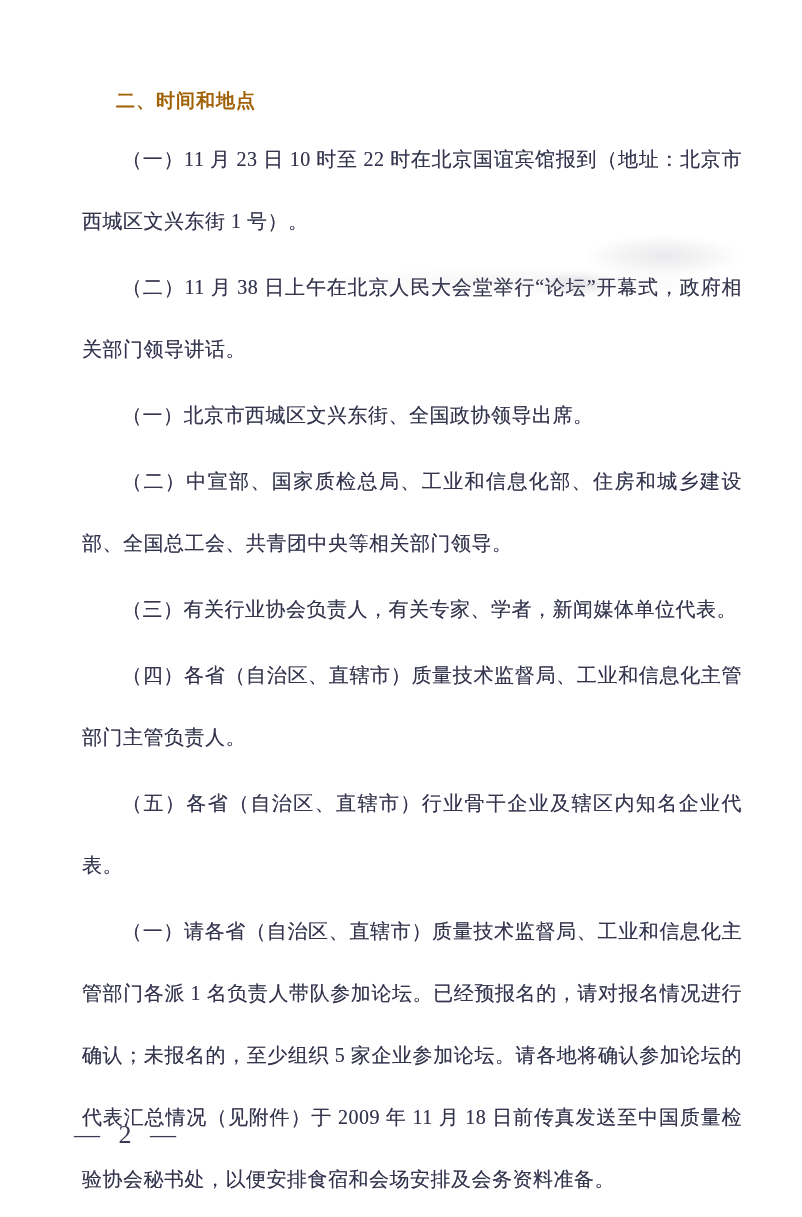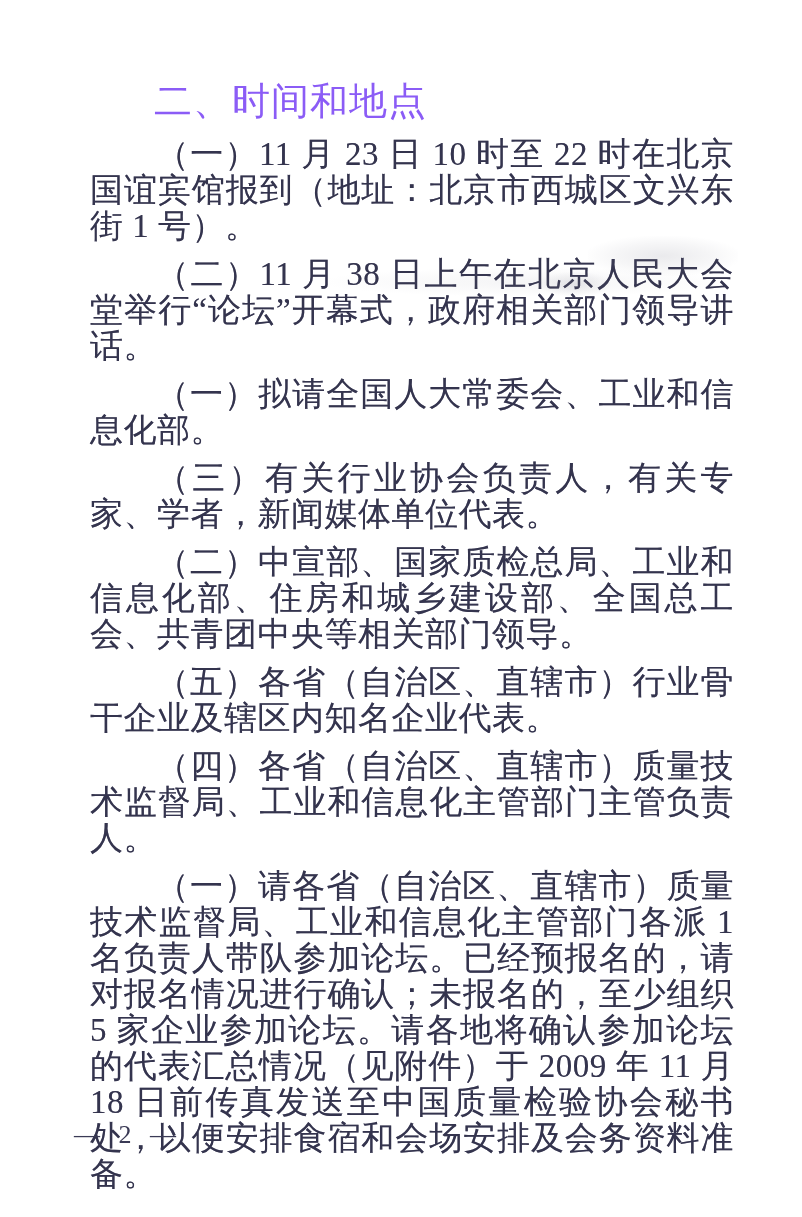--- a/index.html
+++ b/index.html
@@ -16,40 +16,40 @@
     font-family: "Liberation Serif", serif;
   }
   .content {
     position: absolute;
     top: 79px;
     left: 78px;
     width: 668px;
     color: #34344e;
   }
   .para {
-    margin: 12px;
-    font-size: 33px;
-    line-height: 36px;
+    margin: 4px;
+    font-size: 20px;
+    line-height: 62px;
     letter-spacing: 0.5px;
     text-indent: 2em;
     text-align: justify;
     text-justify: inter-ideograph;
     color: #34344e;
     
     text-shadow: 0 0 0.4px rgba(52,52,78,0.55);
   }
   .heading {
     margin: 0;
     font-family: "Liberation Sans", sans-serif;
-    font-weight: normal;
-    font-size: 38px;
+    font-weight: bold;
+    font-size: 19px;
     line-height: 44.5px;
     letter-spacing: 1px;
     text-indent: 2em;
-    color: #8b5cf6;
+    color: #a16207;
     text-align: left;
   }
   .footer {
     position: absolute;
     left: 74px;
     top: 1120px;
     font-family: "Liberation Serif", serif;
     font-size: 26px;
     letter-spacing: 6px;
     color: #3a3a55;
@@ -68,25 +68,25 @@
 </style>
 </head>
 <body>
 
 <div class="page">
 
   <div class="content">
     <h3 class="heading">二、时间和地点</h3>
     <p class="para">（一）11 月 23 日 10 时至 22 时在北京国谊宾馆报到（地址：北京市西城区文兴东街 1 号）。</p>
     <p class="para">（二）11 月 38 日上午在北京人民大会堂举行“论坛”开幕式，政府相关部门领导讲话。</p>
-    <p class="para">（一）拟请全国人大常委会、工业和信息化部。</p>
+    <p class="para">（一）北京市西城区文兴东街、全国政协领导出席。</p>
+    <p class="para">（二）中宣部、国家质检总局、工业和信息化部、住房和城乡建设部、全国总工会、共青团中央等相关部门领导。</p>
     <p class="para">（三）有关行业协会负责人，有关专家、学者，新闻媒体单位代表。</p>
-    <p class="para">（二）中宣部、国家质检总局、工业和信息化部、住房和城乡建设部、全国总工会、共青团中央等相关部门领导。</p>
+    <p class="para">（四）各省（自治区、直辖市）质量技术监督局、工业和信息化主管部门主管负责人。</p>
     <p class="para">（五）各省（自治区、直辖市）行业骨干企业及辖区内知名企业代表。</p>
-    <p class="para">（四）各省（自治区、直辖市）质量技术监督局、工业和信息化主管部门主管负责人。</p>
     <p class="para">（一）请各省（自治区、直辖市）质量技术监督局、工业和信息化主管部门各派 1 名负责人带队参加论坛。已经预报名的，请对报名情况进行确认；未报名的，至少组织 5 家企业参加论坛。请各地将确认参加论坛的代表汇总情况（见附件）于 2009 年 11 月 18 日前传真发送至中国质量检验协会秘书处，以便安排食宿和会场安排及会务资料准备。</p>
   </div>
 
   <div class="footer">— 2 —</div>
 
   <div class="smudge s1"></div>
   <div class="smudge s2"></div>
   <div class="smudge s3"></div>
 
 </div>

